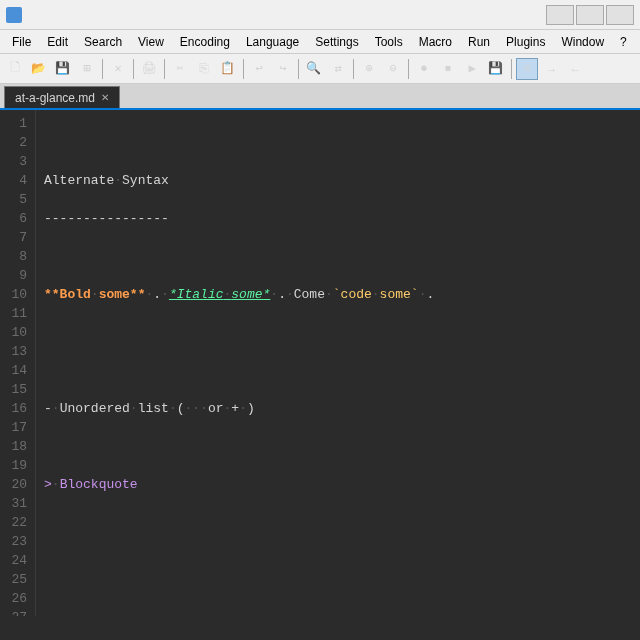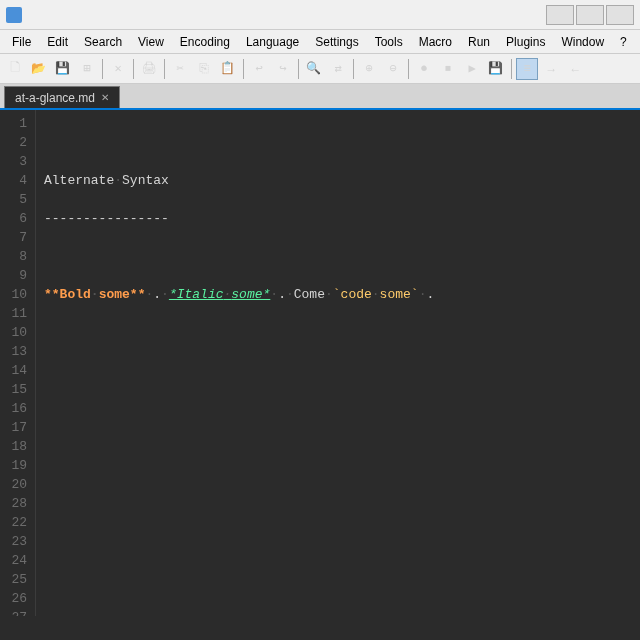--- a/index.html
+++ b/index.html
@@ -205,32 +205,34 @@
     <div>11</div>
     <div>10</div>
     <div>13</div>
     <div>14</div>
     <div>15</div>
     <div>16</div>
     <div>17</div>
     <div>18</div>
     <div>19</div>
     <div>20</div>
-    <div>28</div>
+    <div>31</div>
     <div>22</div>
     <div>23</div>
     <div>24</div>
     <div>25</div>
     <div>26</div>
     <div>27</div>
 
   </div>
   <div id="code-area">
 <div> </div>
 <div><span class="c-text">Alternate<span class="dot">·</span>Syntax</span></div>
 <div><span class="c-dash">----------------</span></div>
 <div> </div>
 <div><span class="c-bold">**Bold<span class="dot">·</span>some**</span><span class="c-text"><span class="dot">·</span>.<span class="dot">·</span></span><span class="c-italic">*Italic<span class="dot">·</span>some*</span><span class="c-text"><span class="dot">·</span>.<span class="dot">·</span>Come<span class="dot">·</span></span><span class="c-code-inline">`code<span class="dot">·</span>some`</span><span class="c-text"><span class="dot">·</span>.</span></div>
 <div> </div>
 <div> </div>
-<div> </div>
+<div><span class="c-list">-<span class="dot">·</span>Unordered<span class="dot">·</span>list<span class="dot">·</span>(<span class="dot">···</span>or<span class="dot">·</span>+<span class="dot">·</span>)</span></div>
+<div> </div>
+<div><span class="c-bq">&gt;<span class="dot">·</span>Blockquote</span></div>
 
 <div><span class="c-fence"></span></div></div>
   </div>
 </body></html>

